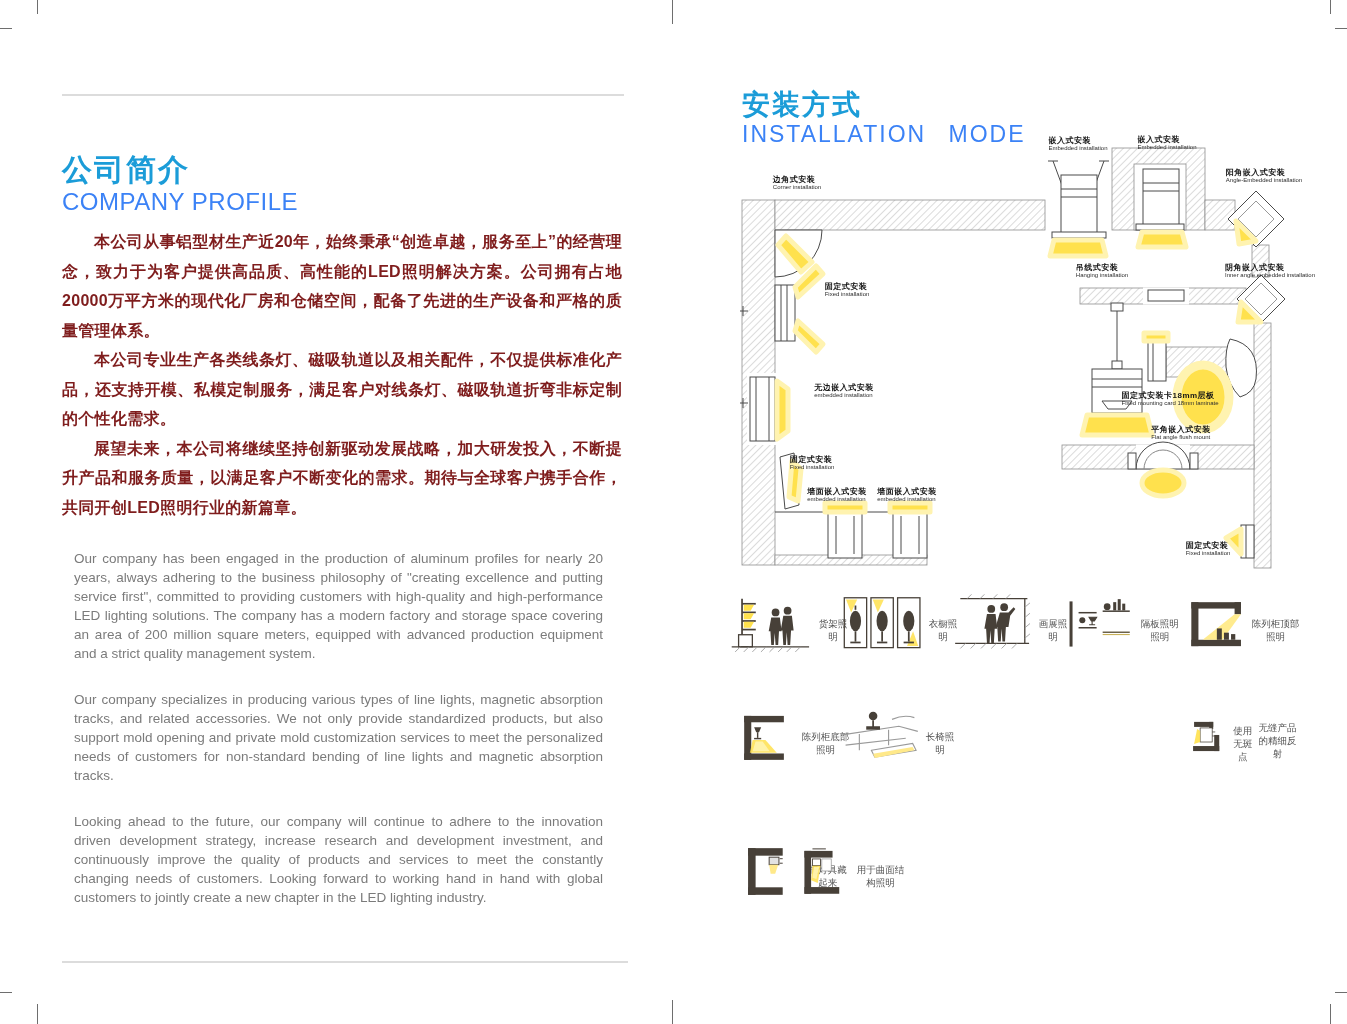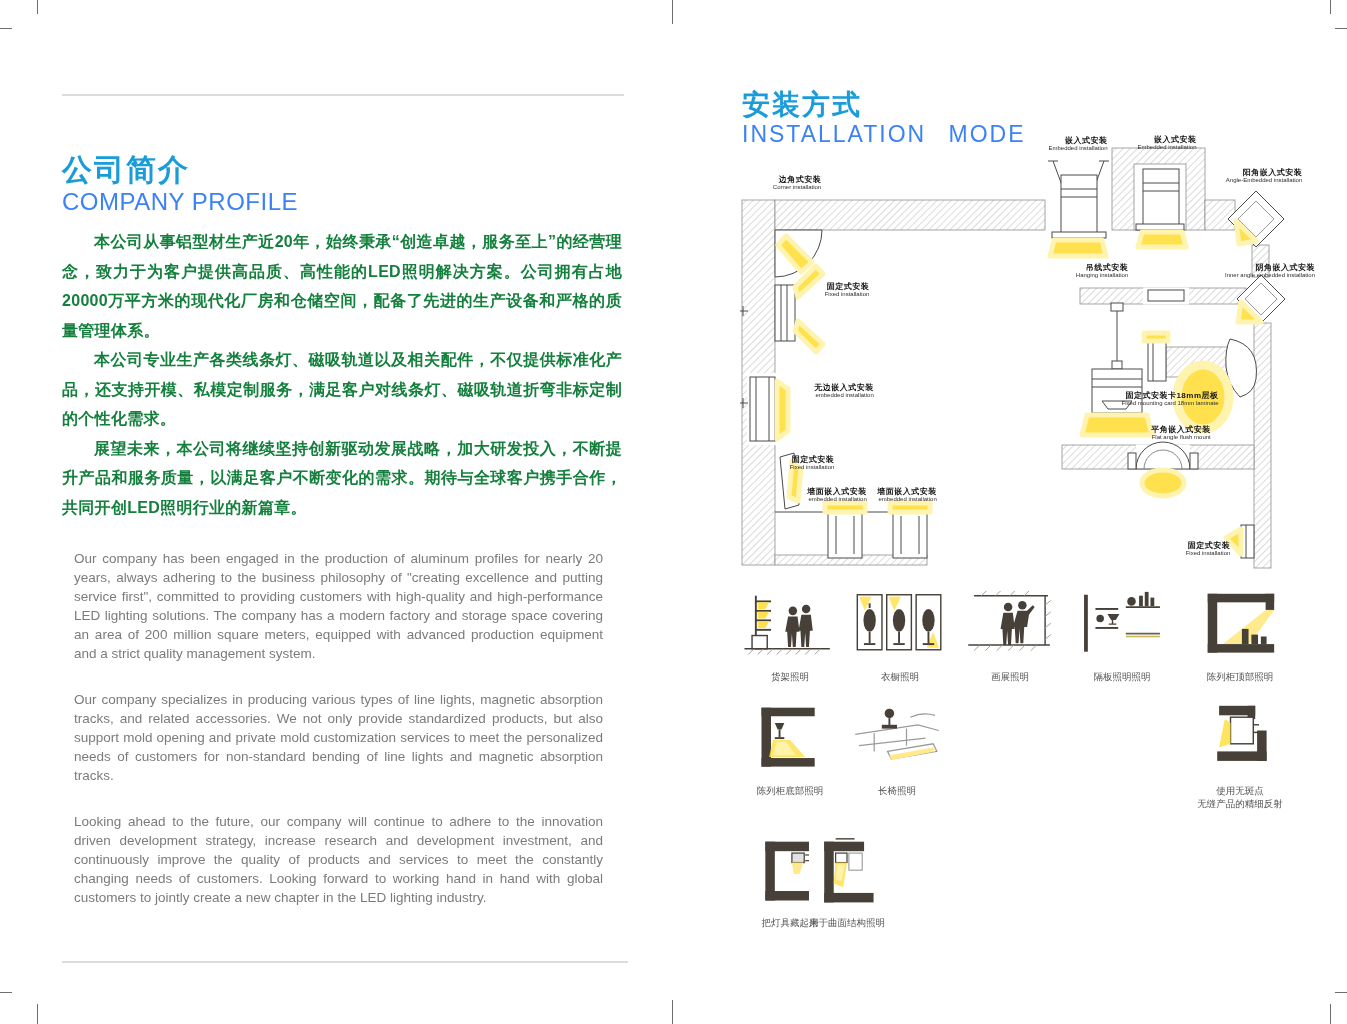--- a/index.html
+++ b/index.html
@@ -3,30 +3,30 @@
 <meta charset="utf-8">
 <style>
 *{box-sizing:border-box}
 body{margin:0;background:#fff}
 .page{position:relative;width:1347px;height:1024px;background:#fff;overflow:hidden;
       font-family:"Liberation Sans","DejaVu Sans",sans-serif}
 .crop{position:absolute;background:#6e6e6e}
 .rule{position:absolute;height:2px;background:#dcdcdc}
 .cn-title{position:absolute;font-weight:bold;color:#1b9cd8;letter-spacing:2px}
 .en-title{position:absolute;color:#3b82f6;letter-spacing:1px}
-.cn-body{position:absolute;width:560px;color:#15803d}
+.cn-body{position:absolute;width:560px;color:#7f1d1d}
 .cn-body p{margin:0;font-size:16px;line-height:29.5px;text-align:justify;text-indent:2em;
            font-weight:600;letter-spacing:.3px}
 .en-body{position:absolute;width:553px;color:#7b7b7b}
 .en-body p{margin:0 12px 27px;font-size:13.5px;line-height:19px;text-align:justify}
 .diagram{position:absolute;left:740px;top:135px;width:570px;height:440px}
-.dlabel{position:absolute;transform:translateX(-50%);text-align:right;white-space:nowrap;line-height:1.15}
+.dlabel{position:absolute;transform:translateX(-50%);text-align:left;white-space:nowrap;line-height:1.15}
 .dlabel .dcn{font-size:8px;font-weight:bold;color:#151515;letter-spacing:.5px}
 .dlabel .den{font-size:6px;color:#2d2d2d}
-.cell{position:absolute;display:flex;flex-direction:column;align-items:center;width:120px}
+.cell{position:absolute;display:flex;flex-direction:row;align-items:center;width:120px}
 .cell .lbl{margin-top:6px;font-size:9.5px;line-height:13px;color:#525252;text-align:center}
 </style>
 </head>
 <body>
 
 <div class="page">
 
   <div class="crop" style="left:37px;top:0;width:1px;height:14px"></div>
   <div class="crop" style="left:672px;top:0;width:1px;height:24px"></div>
   <div class="crop" style="left:1330px;top:0;width:1px;height:14px"></div>

